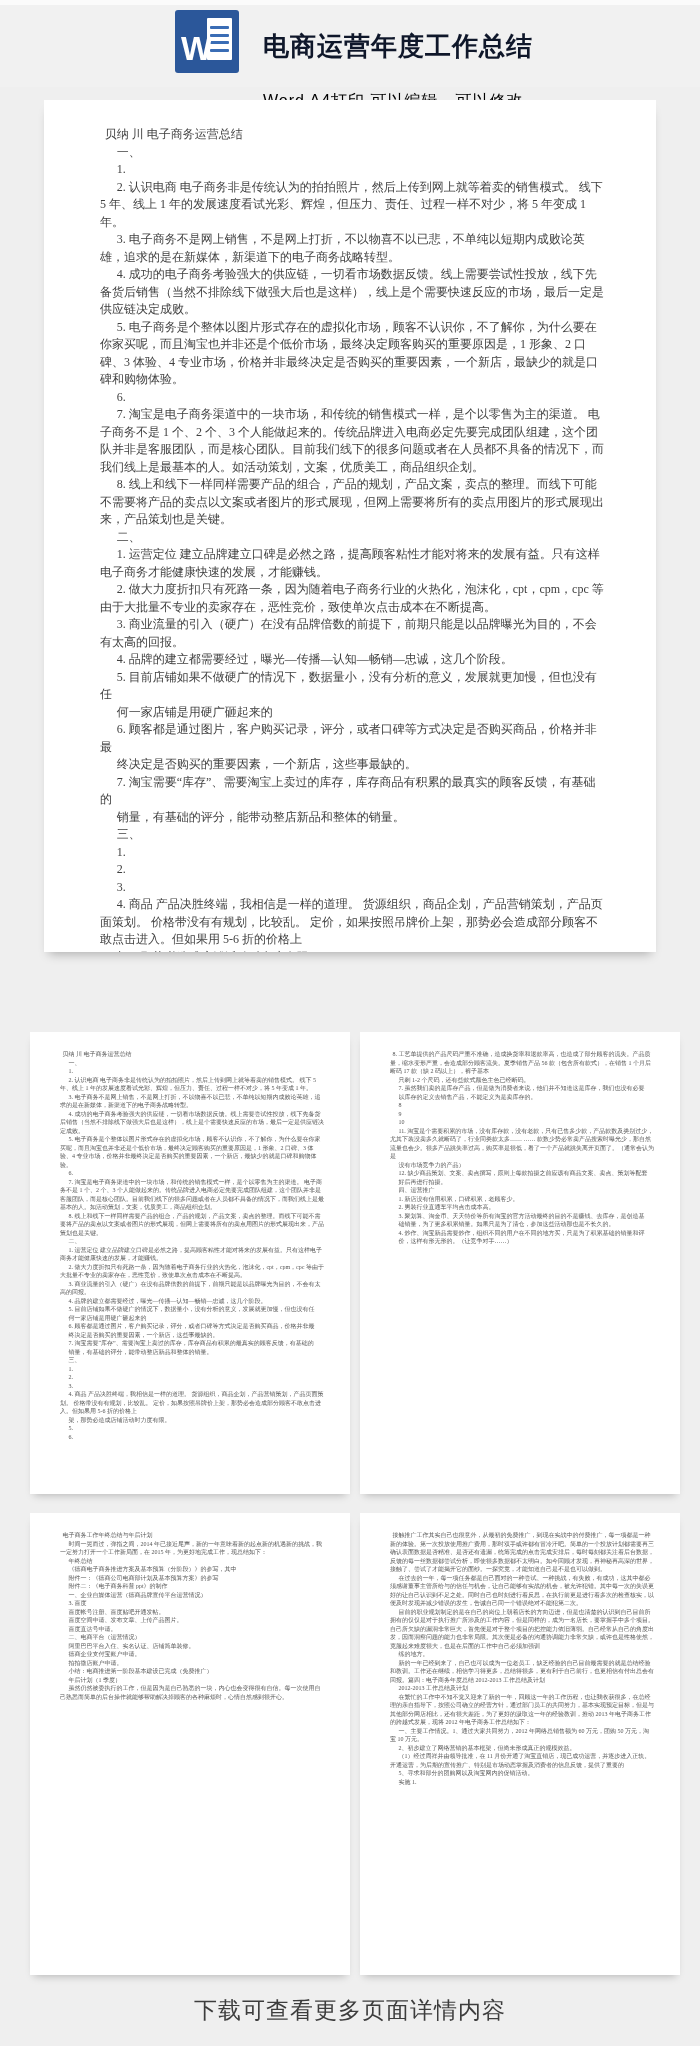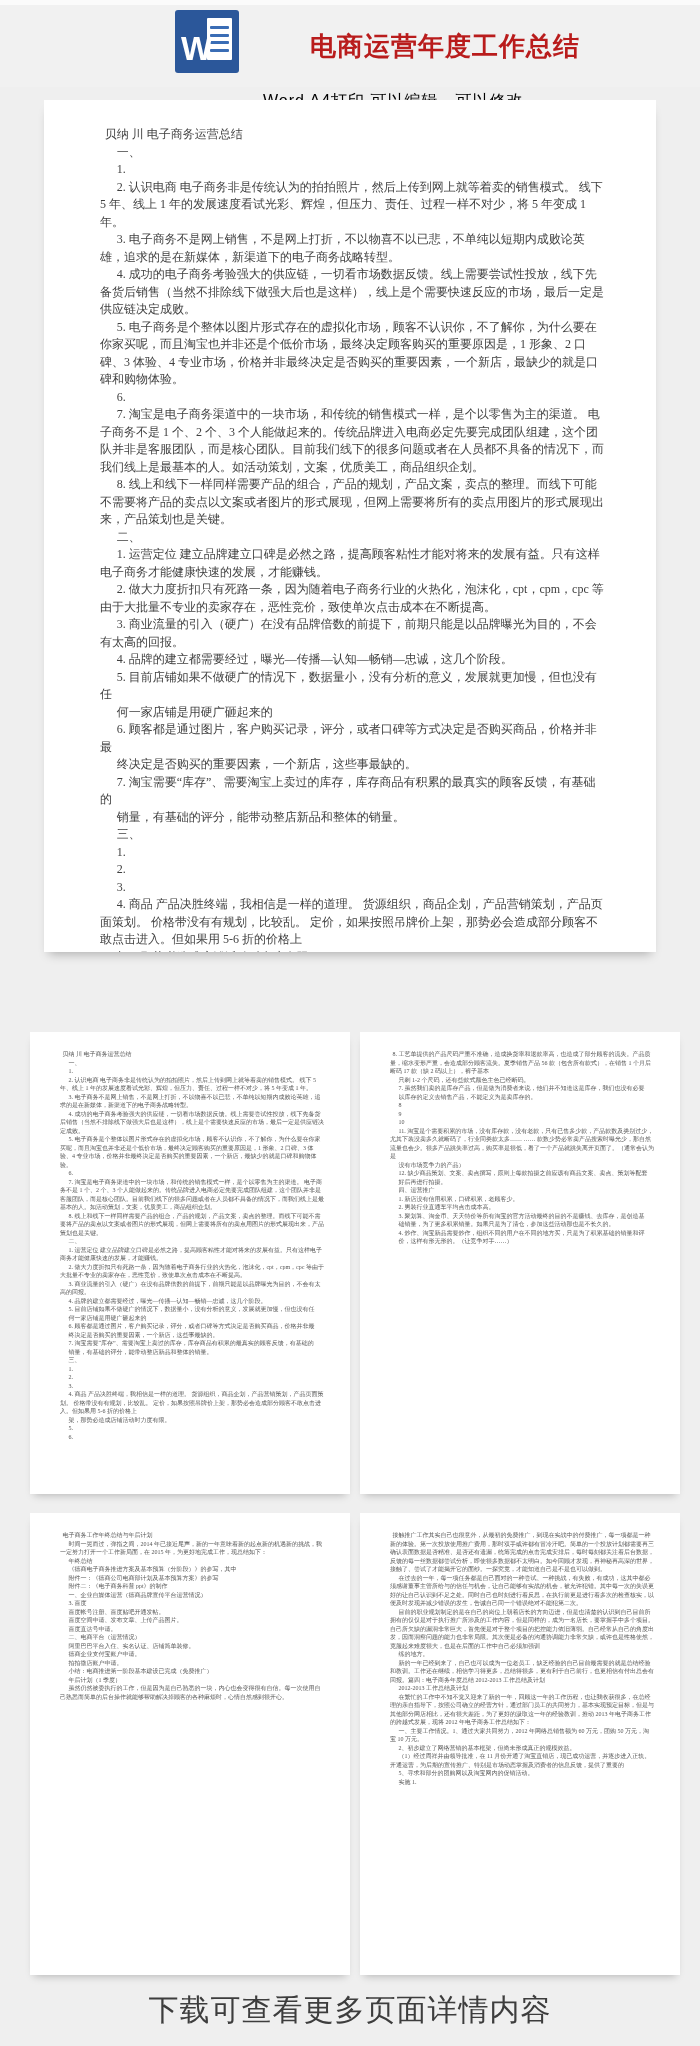--- a/index.html
+++ b/index.html
@@ -10,21 +10,21 @@
   }
   .topstrip{position:absolute;left:0;top:0;width:700px;height:5px;background:#fbfbfb;}
 
   
   .header{position:absolute;left:0;top:5px;width:700px;height:82px;background:#f1f1f1;}
   .word-icon{position:absolute;left:175px;top:5px;width:64px;height:63px;background:#2b579a;border-radius:3px;}
   .icon-sheet{position:absolute;right:7px;top:8px;width:25px;height:42px;background:#ffffff;border-radius:1px;
     display:flex;flex-direction:column;justify-content:space-evenly;padding:3px;box-sizing:border-box;}
   .icon-sheet i{display:block;height:3px;background:#3a6db5;border-radius:1px;}
   .icon-w{position:absolute;left:6px;bottom:8px;color:#ffffff;font:700 33px/1 "Liberation Sans",sans-serif;}
-  .header-title{position:absolute;left:263px;top:8px;font-size:26px;line-height:32px;font-weight:700;color:#b91c1c;letter-spacing:1px;margin-left:47px;}
+  .header-title{position:absolute;left:263px;top:8px;font-size:26px;line-height:32px;font-weight:700;color:#0f172a;letter-spacing:1px;}
   .header-sub{position:absolute;left:263px;top:46px;font-size:16px;line-height:20px;color:#000000;letter-spacing:1px;margin-top:40px;}
 
   
   .doc-page{position:absolute;background:#ffffff;overflow:hidden;
     box-shadow:0 7px 10px -5px rgba(0,0,0,0.28);text-decoration:underline;}
   .doc-main{left:44px;top:100px;width:612px;height:852px;}
   .doc-main .doc-body{
     position:absolute;left:56px;right:50px;top:26px;bottom:0;
     font-family:"Liberation Serif","DejaVu Serif",serif;
     font-size:12px;line-height:17.5px;color:#3f3f3f;overflow:hidden;}
@@ -36,21 +36,21 @@
   .thumb-r2{top:1513px;}
   .thumb-l{left:30px;}
   .thumb-r{left:360px;}
   .thumb .doc-body{
     position:absolute;left:30px;right:26px;top:18px;bottom:0;
     font-family:"Liberation Serif","DejaVu Serif",serif;
     font-size:6px;line-height:8.5px;color:#555555;overflow:hidden;}
 
   
   .footer{position:absolute;left:0;top:1995px;width:700px;text-align:center;
-    font-size:30px;line-height:30px;color:#3d3d3d;letter-spacing:1px;}
+    font-size:23px;line-height:30px;color:#3d3d3d;letter-spacing:1px;}
 </style>
 </head>
 <body>
 
 <div class="topstrip"></div>
 
 <header class="header">
   <div class="word-icon">
     <div class="icon-sheet">
       <i></i>

